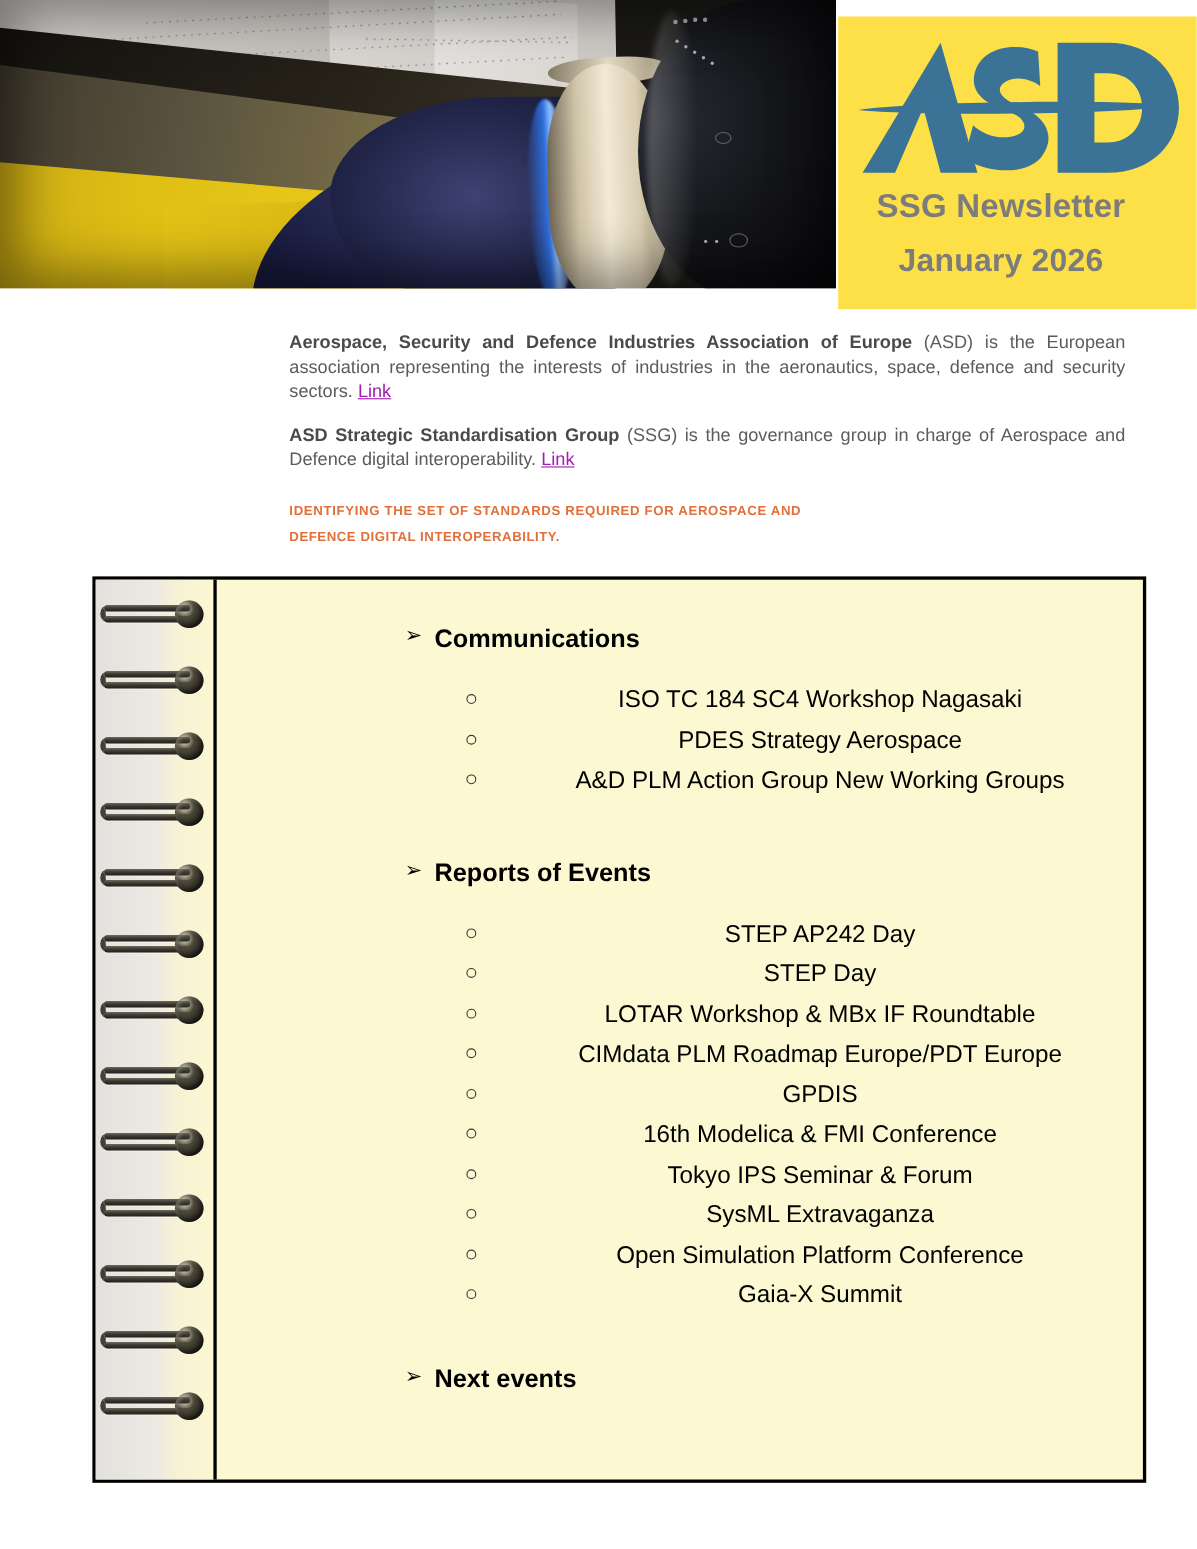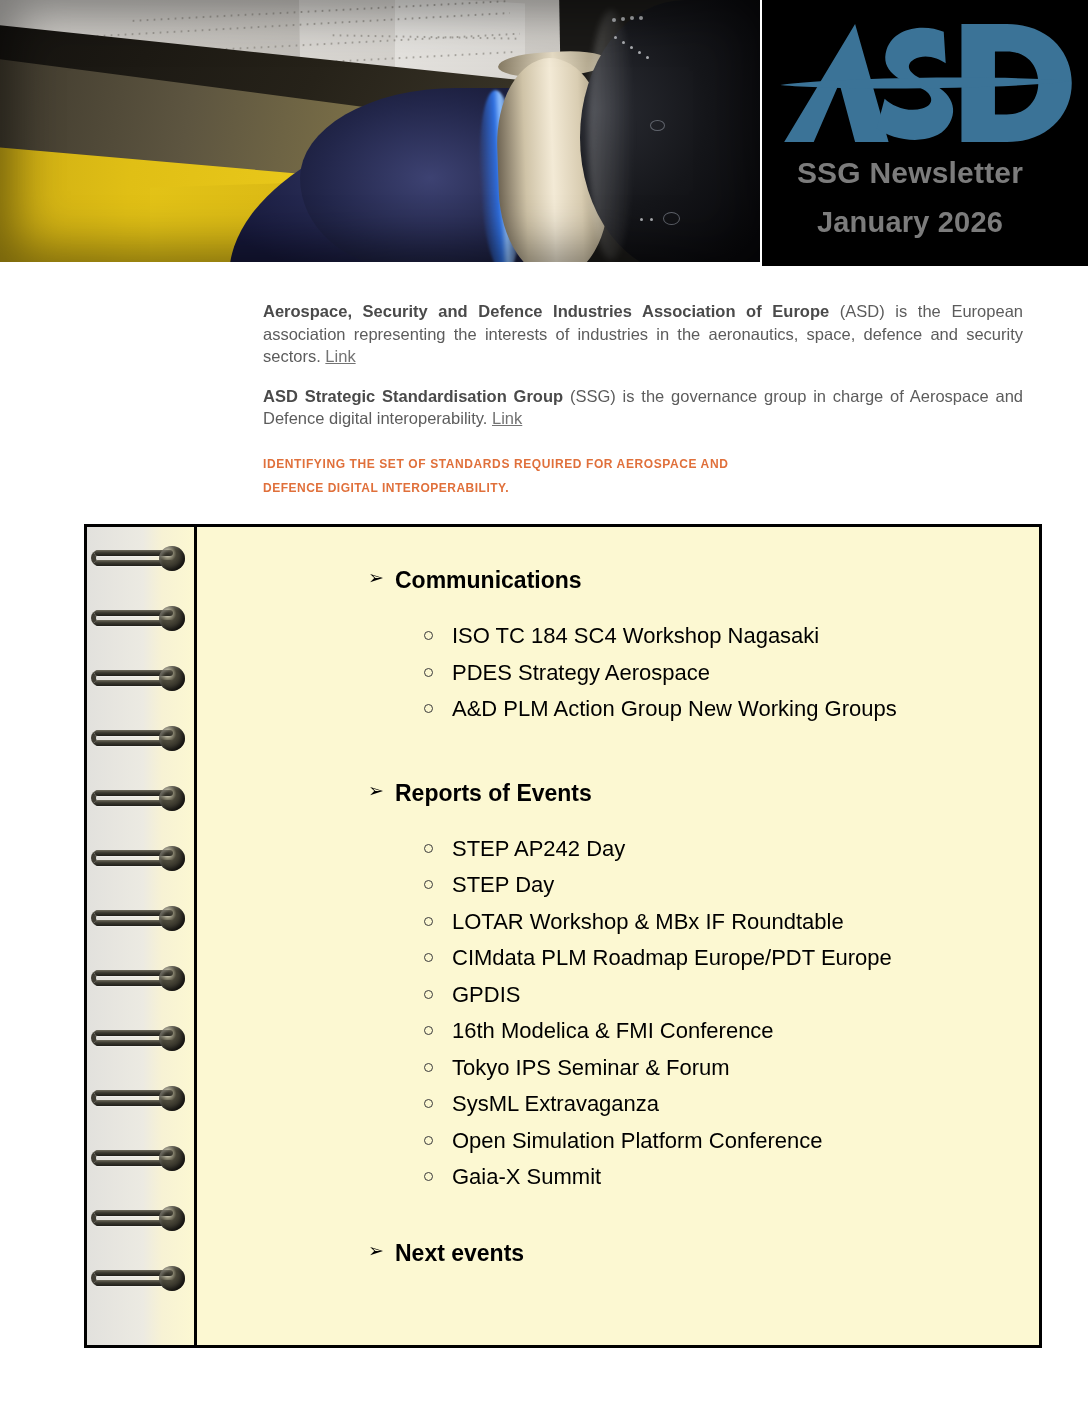--- a/index.html
+++ b/index.html
@@ -143,24 +143,24 @@
     border-radius: 50%;
   }
   .hp-vignette {
     left: 0; top: 0; width: 760px; height: 262px;
     box-shadow: inset 0 0 48px 14px rgba(0,0,0,.45);
   }
 
   
   .logo-block {
     position: absolute;
-    left: 762px; top: 0;
+    left: 762px; top: 15px;
     width: 326px;
     height: 266px;
-    background: #000000;
+    background: #fde047;
   }
   .asd-logo-wrap {
     position: absolute;
     left: 16px; top: 18px;
     width: 296px; height: 130px;
   }
   .asd-title {
     position: absolute;
     left: 0; top: 156px;
     width: 296px;
@@ -190,21 +190,21 @@
   }
   .para {
     font-size: 16.5px;
     line-height: 22.5px;
     color: #5c5c5c;
     text-align: justify;
     margin: 0 0 17px 0;
   }
   .para b { color: #4a4a4a; font-weight: bold; }
   .lnk {
-    color: #737373;
+    color: #a21caf;
     text-decoration: underline;
   }
   .tagline {
     font-size: 12px;
     line-height: 24px;
     font-weight: bold;
     color: #e0703b;
     letter-spacing: .6px;
     text-align: justify;
     margin: 22px 0 0 0;
@@ -288,21 +288,21 @@
   .sec-head .arrow {
     position: absolute;
     left: -27px;
     top: -1px;
     font-size: 19px;
     font-weight: normal;
     color: #000;
   }
   .sec-head .txt { }
 
-  .items { margin: 0; padding: 0; list-style: none; }
+  .items { margin: 0; padding: 0; list-style: none; text-align: center; }
   .item {
     position: relative;
     font-size: 22px;
     line-height: 36.5px;
     color: #000;
     margin: 0 0 0 252px;
     white-space: nowrap;
   }
   .item .dot {
     position: absolute;

